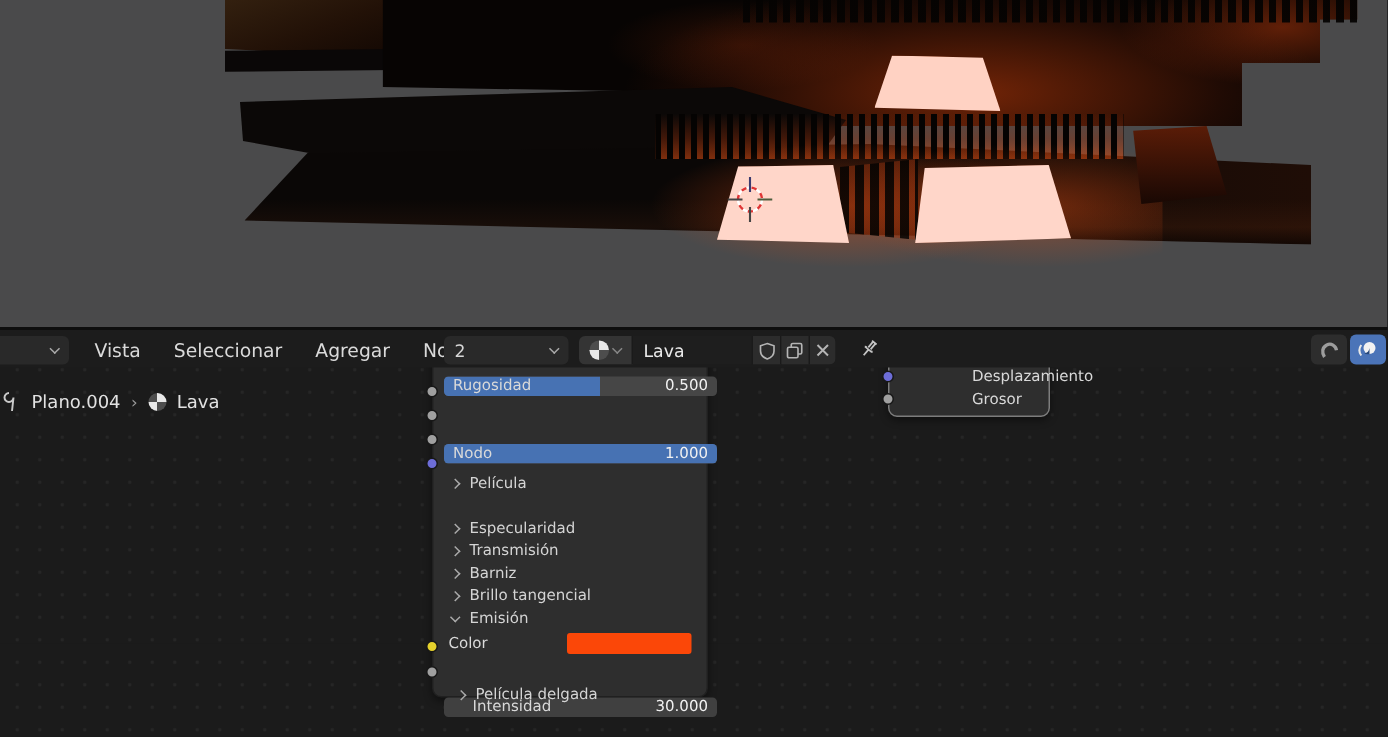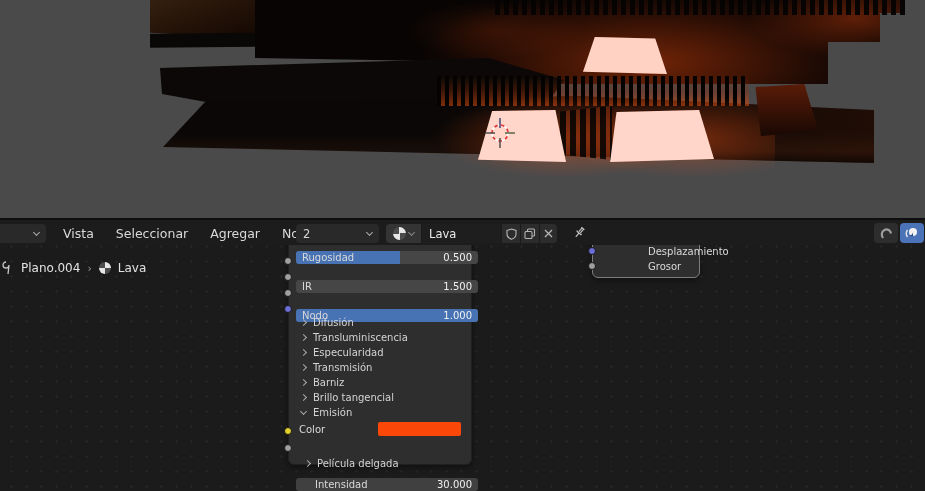--- a/index.html
+++ b/index.html
@@ -218,38 +218,30 @@
       <div class="sock gray" style="left:-5px;top:58px"></div>
       <div class="sock purple" style="left:-5px;top:74px"></div>
       <div class="sock yellow" style="left:-5px;top:196px"></div>
       <div class="sock gray" style="left:-5px;top:213px"></div>
 
       <div class="nrow slider" style="top:20px">
         <div class="fill w57"></div>
         <span>Rugosidad</span>
         <span class="val">0.500</span>
       </div>
-      <div class="nrow slider" style="top:36px">
-        <span>IR</span>
-        <span class="val">1.500</span>
-      </div>
       <div class="nrow slider" style="top:52px">
         <div class="fill w100"></div>
         <span>Nodo</span>
         <span class="val">1.000</span>
       </div>
 
 
       <div class="nrow sect" style="top:85px">
         <span class="chev chev-r"></span>
-        <span>Difusión</span>
-      </div>
-      <div class="nrow sect" style="top:100px">
-        <span class="chev chev-r"></span>
-        <span>Transluminiscencia</span>
+        <span>Película</span>
       </div>
       <div class="nrow sect" style="top:115px">
         <span class="chev chev-r"></span>
         <span>Especularidad</span>
       </div>
       <div class="nrow sect" style="top:145px">
         <span class="chev chev-r"></span>
         <span>Barniz</span>
       </div>
       <div class="nrow sect" style="top:130px">

